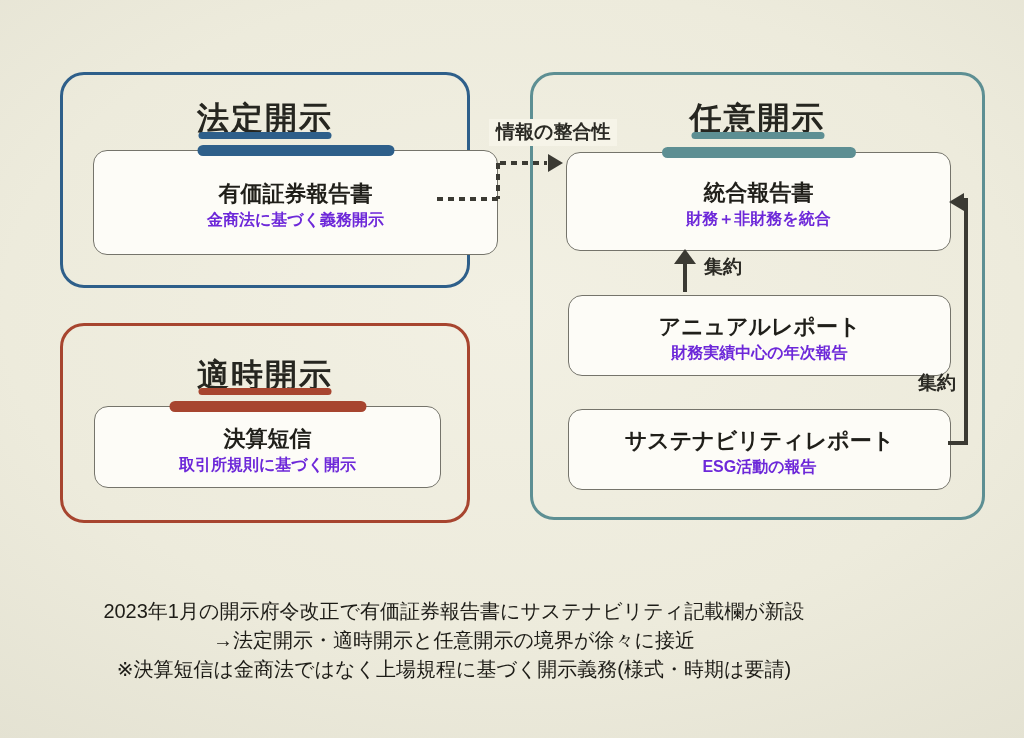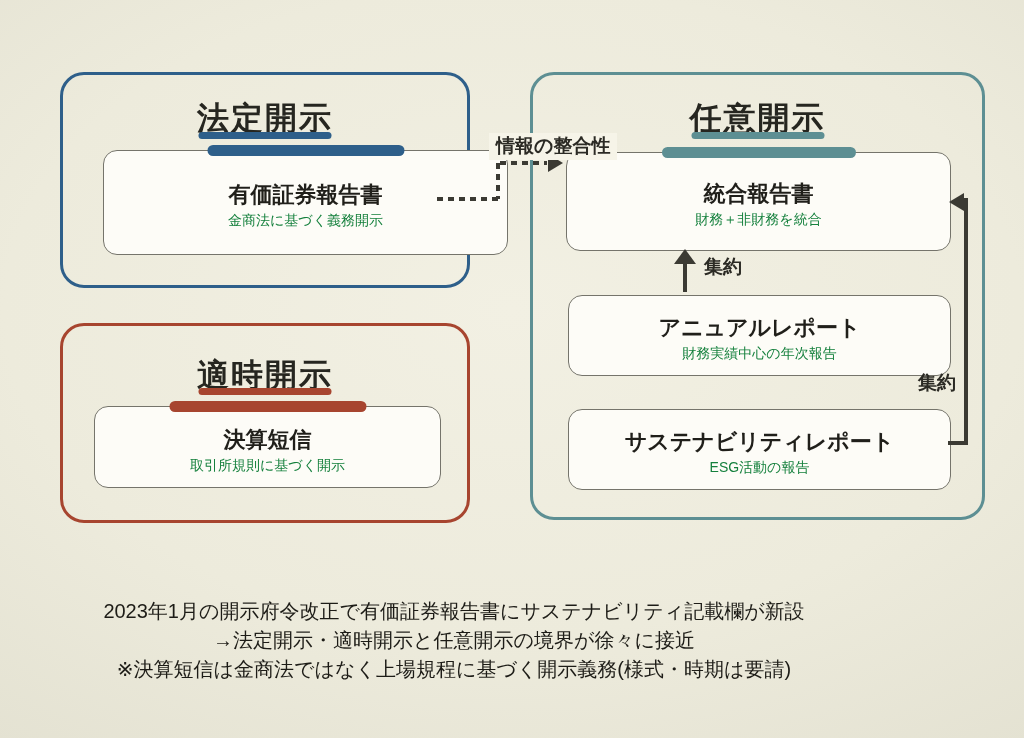--- a/index.html
+++ b/index.html
@@ -50,21 +50,21 @@
     display:flex;flex-direction:column;
     align-items:center;justify-content:center;
     gap:7px;
     padding-top:6px;
   }
   .tab{
     position:absolute;top:-6px;left:50%;transform:translateX(-50%);
     height:11px;border-radius:6px;
   }
   .card-title{font-size:22px;font-weight:800;color:#201f1a;line-height:1;}
-  .card-sub{font-size:14px;font-weight:400;color:#15803d;line-height:1;}
+  .card-sub{font-size:16px;font-weight:700;color:#6d28d9;line-height:1;}
   .hdash{
     position:absolute;height:4px;
     background-image:repeating-linear-gradient(to right, var(--dark) 0 6px, transparent 6px 11px);
   }
   .vdash{
     position:absolute;width:4px;
     background-image:repeating-linear-gradient(to bottom, var(--dark) 0 6px, transparent 6px 11px);
   }
   .solid{position:absolute;background:var(--dark);}
   .tri{position:absolute;width:0;height:0;}
@@ -96,21 +96,21 @@
   .fill-teal{background:var(--teal);}
 </style>
 </head>
 <body>
 
 <div class="canvas">
 
   <div class="group g-blue" style="left:60px;top:72px;width:410px;height:216px;">
     <div class="group-title" style="top:14px;">法定開示</div>
     <div class="underbar fill-blue" style="top:57px;"></div>
-    <div class="card" style="left:40px;top:75px;width:405px;height:105px;">
+    <div class="card" style="left:30px;top:75px;width:405px;height:105px;">
       <div class="tab fill-blue" style="width:197px;"></div>
       <div class="card-title">有価証券報告書</div>
       <div class="card-sub">金商法に基づく義務開示</div>
     </div>
   </div>
 
   <div class="group g-red" style="left:60px;top:323px;width:410px;height:200px;">
     <div class="group-title" style="top:20px;">適時開示</div>
     <div class="underbar fill-red" style="top:62px;"></div>
     <div class="card" style="left:31px;top:80px;width:347px;height:82px;">
@@ -138,21 +138,21 @@
     <div class="card" style="left:35px;top:334px;width:383px;height:81px;">
       <div class="card-title">サステナビリティレポート</div>
       <div class="card-sub">ESG活動の報告</div>
     </div>
   </div>
 
   <div class="hdash" style="left:437px;top:197px;width:61px;"></div>
   <div class="vdash" style="left:496px;top:163px;height:36px;"></div>
   <div class="hdash" style="left:500px;top:161px;width:47px;"></div>
   <div class="tri tri-right" style="left:548px;top:154px;"></div>
-  <div class="lbl lbl-bg" style="left:489px;top:133px;">情報の整合性</div>
+  <div class="lbl lbl-bg" style="left:489px;top:119px;">情報の整合性</div>
 
   <div class="solid" style="left:683px;top:261px;width:4px;height:31px;"></div>
   <div class="tri tri-up" style="left:674px;top:249px;"></div>
   <div class="lbl" style="left:704px;top:256px;">集約</div>
 
   <div class="solid" style="left:948px;top:441px;width:20px;height:4px;"></div>
   <div class="solid" style="left:964px;top:198px;width:4px;height:247px;"></div>
   <div class="tri tri-left" style="left:949px;top:193px;"></div>
   <div class="lbl" style="left:918px;top:372px;">集約</div>
 

